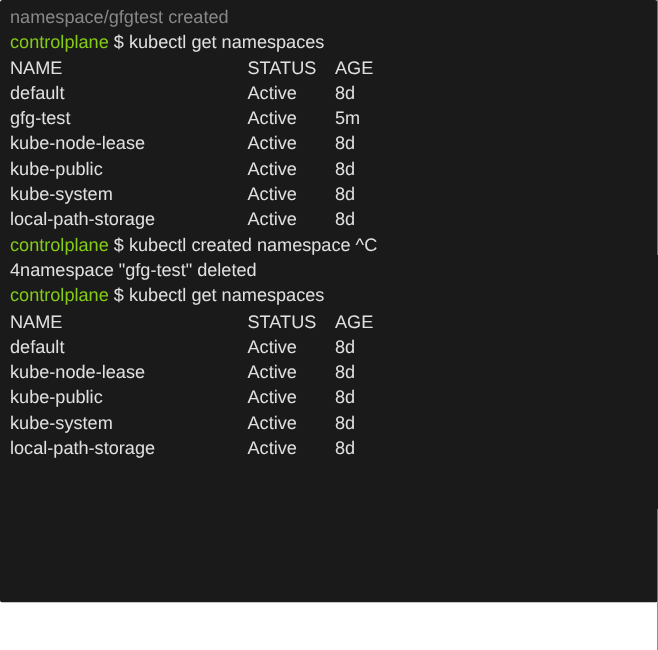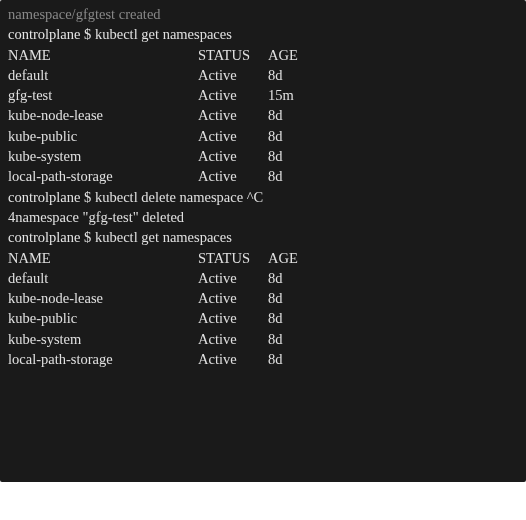--- a/index.html
+++ b/index.html
@@ -15,27 +15,27 @@
       padding: 4px 8px 8px 8px;
       font-size: 14.5px;
       line-height: 1.4;
       width: 510px;
       min-height: 470px;
       border-radius: 2px;
       overflow: hidden;
     }
     .line {
       white-space: pre;
-      font-family: Liberation Serif, serif;
+      font-family: Liberation Sans, sans-serif;
     }
     .faded {
       color: #888;
     }
     .prompt-host {
-      color: #e5e5e5;
+      color: #84cc16;
     }
     .prompt-dollar {
       color: #e0e0e0;
     }
     .cursor {
       display: inline-block;
       width: 8px;
       height: 16px;
       background: #e0e0e0;
       vertical-align: middle;
@@ -50,28 +50,28 @@
 
 <div class="terminal">
   <div class="line faded">namespace/gfgtest created</div>
 
   <div class="line"><span class="prompt-host">controlplane</span> <span class="prompt-dollar">$</span> <span>kubectl get namespaces</span></div>
 
   <div class="line"><span class="col-name">NAME</span><span class="col-status">STATUS</span><span class="col-age">AGE</span></div>
 
   <div id="table1-rows">
       <div class="line"><span class="col-name">default</span><span class="col-status">Active</span><span class="col-age">8d</span></div>
-      <div class="line"><span class="col-name">gfg-test</span><span class="col-status">Active</span><span class="col-age">15m</span></div>
+      <div class="line"><span class="col-name">gfg-test</span><span class="col-status">Active</span><span class="col-age">5m</span></div>
       <div class="line"><span class="col-name">kube-node-lease</span><span class="col-status">Active</span><span class="col-age">8d</span></div>
       <div class="line"><span class="col-name">kube-public</span><span class="col-status">Active</span><span class="col-age">8d</span></div>
       <div class="line"><span class="col-name">kube-system</span><span class="col-status">Active</span><span class="col-age">8d</span></div>
       <div class="line"><span class="col-name">local-path-storage</span><span class="col-status">Active</span><span class="col-age">8d</span></div>
     </div>
 
-  <div class="line"><span class="prompt-host">controlplane</span> <span class="prompt-dollar">$</span> <span>kubectl delete namespace ^C</span></div>
+  <div class="line"><span class="prompt-host">controlplane</span> <span class="prompt-dollar">$</span> <span>kubectl created namespace ^C</span></div>
 
 
   <div class="line">4namespace "gfg-test" deleted</div>
 
   <div class="line"><span class="prompt-host">controlplane</span> <span class="prompt-dollar">$</span> <span>kubectl get namespaces</span></div>
 
   <div class="line"><span class="col-name">NAME</span><span class="col-status">STATUS</span><span class="col-age">AGE</span></div>
 
   <div id="table2-rows">
       <div class="line"><span class="col-name">default</span><span class="col-status">Active</span><span class="col-age">8d</span></div>

